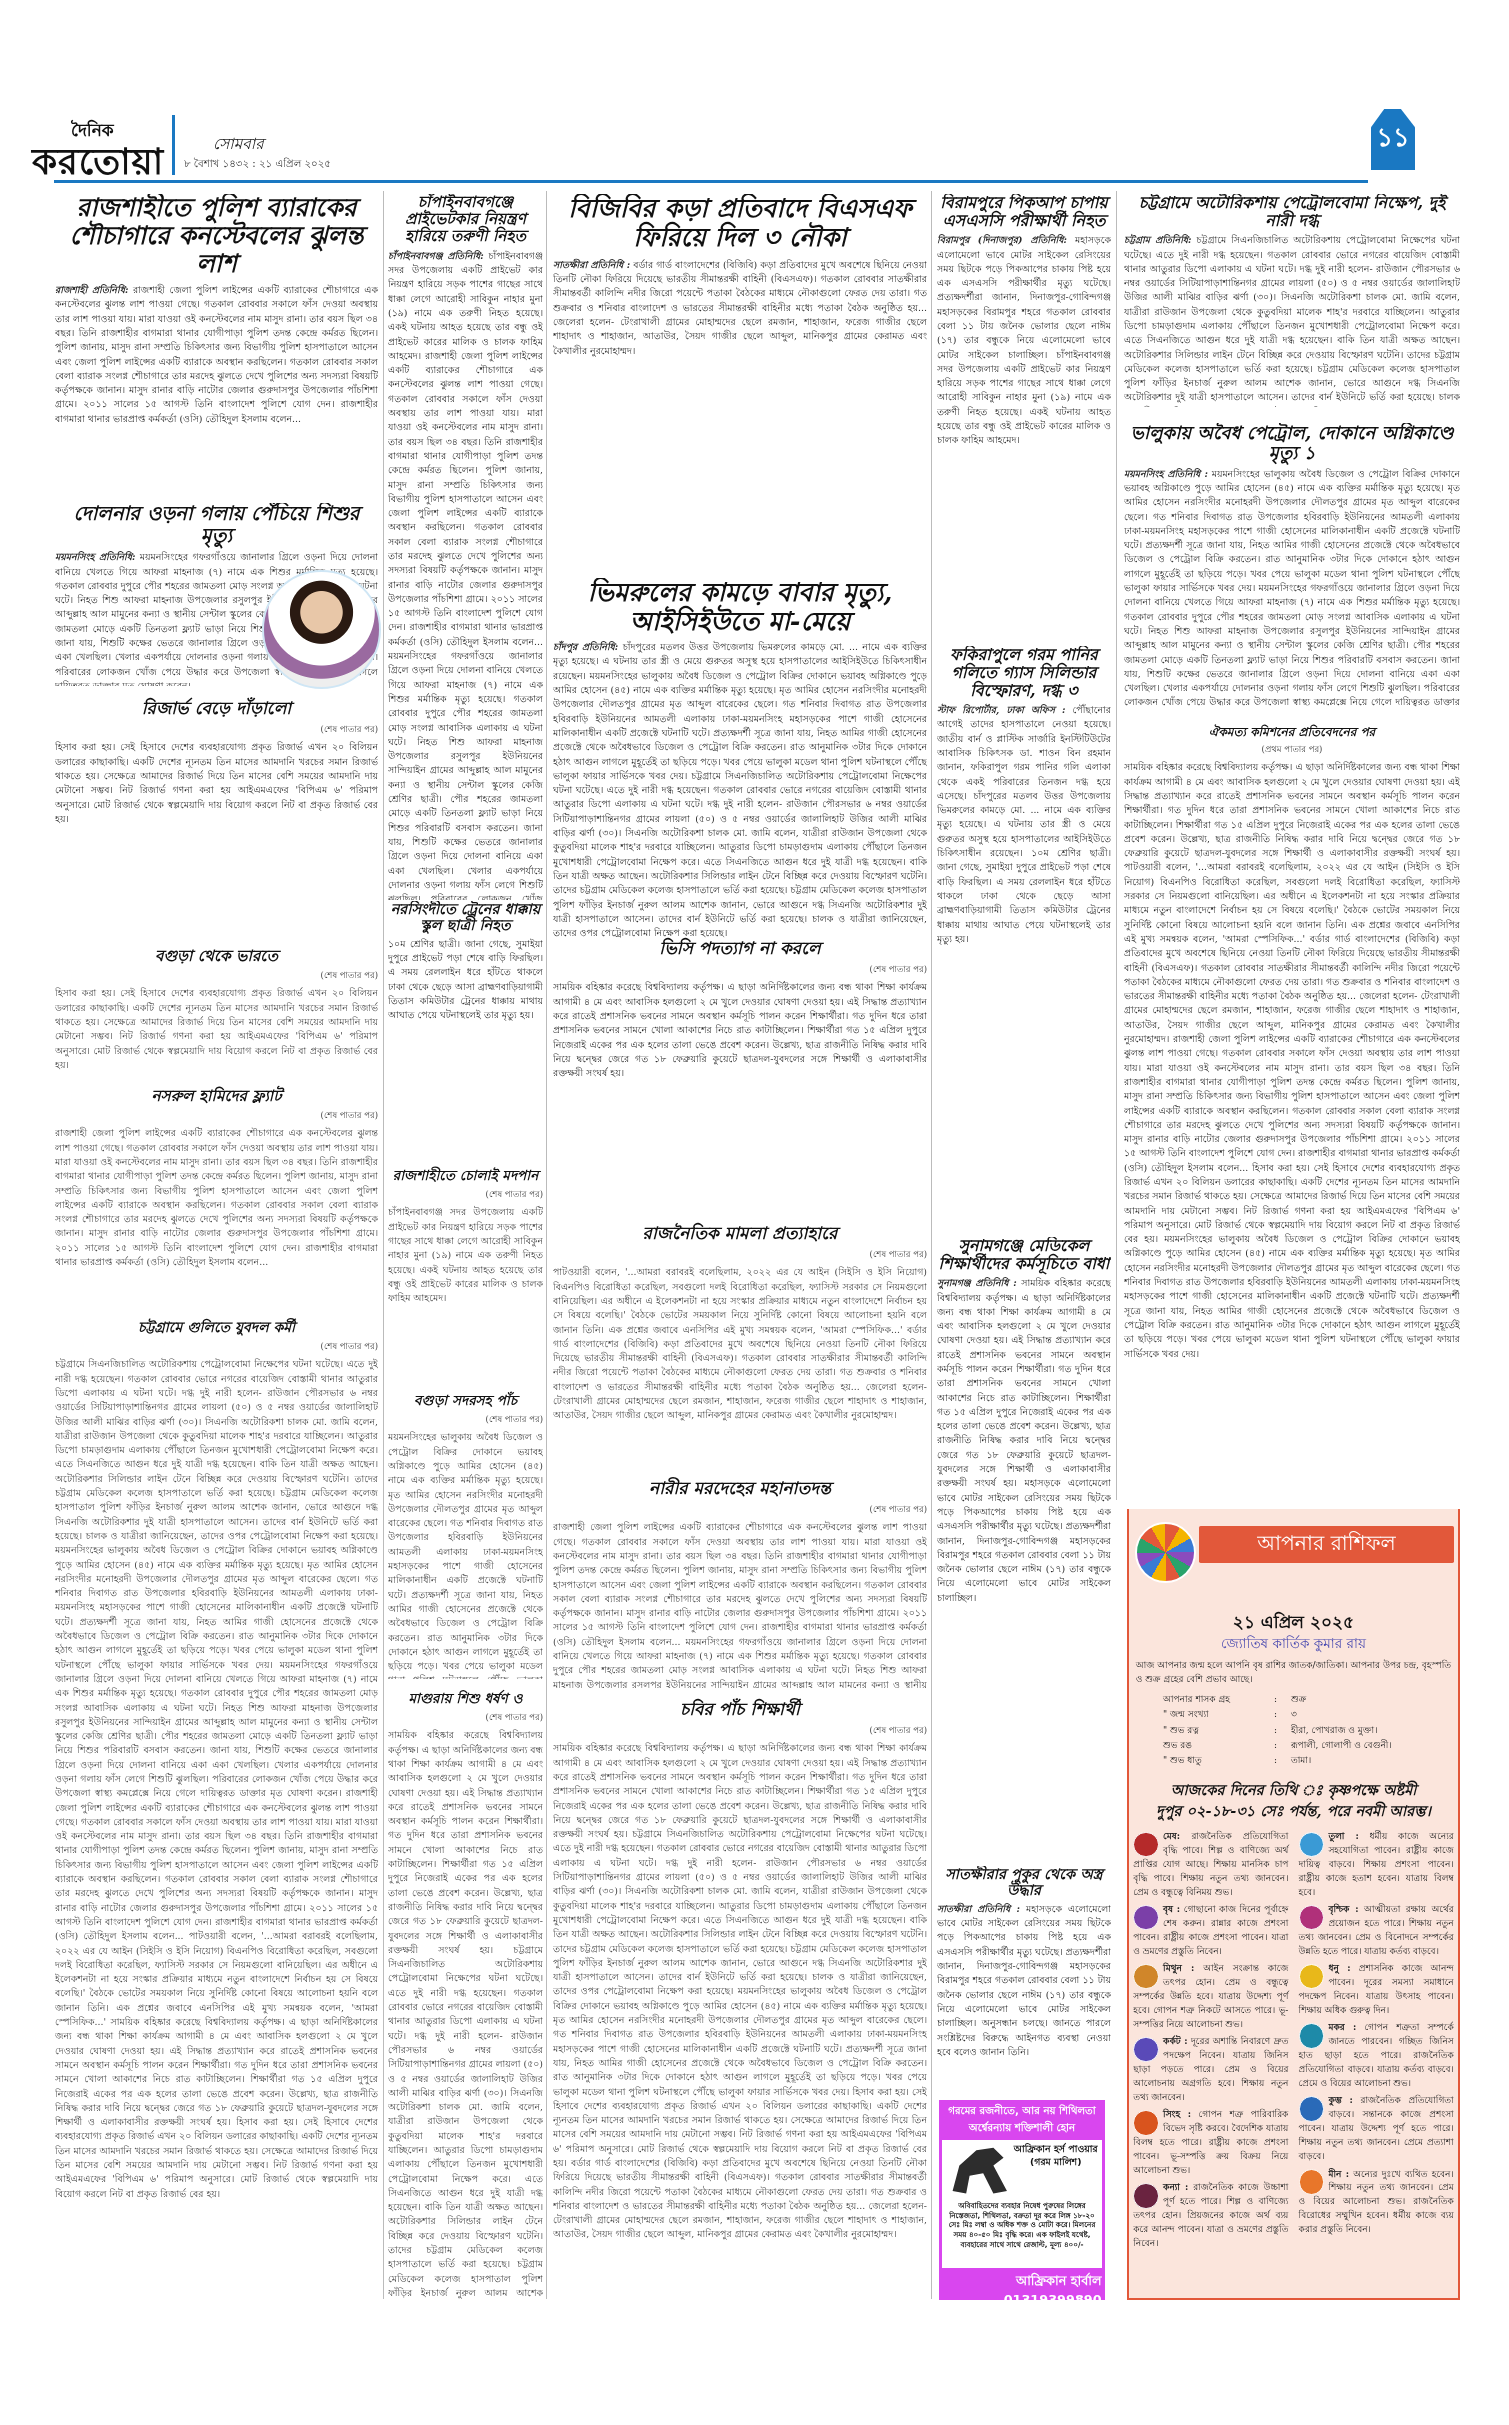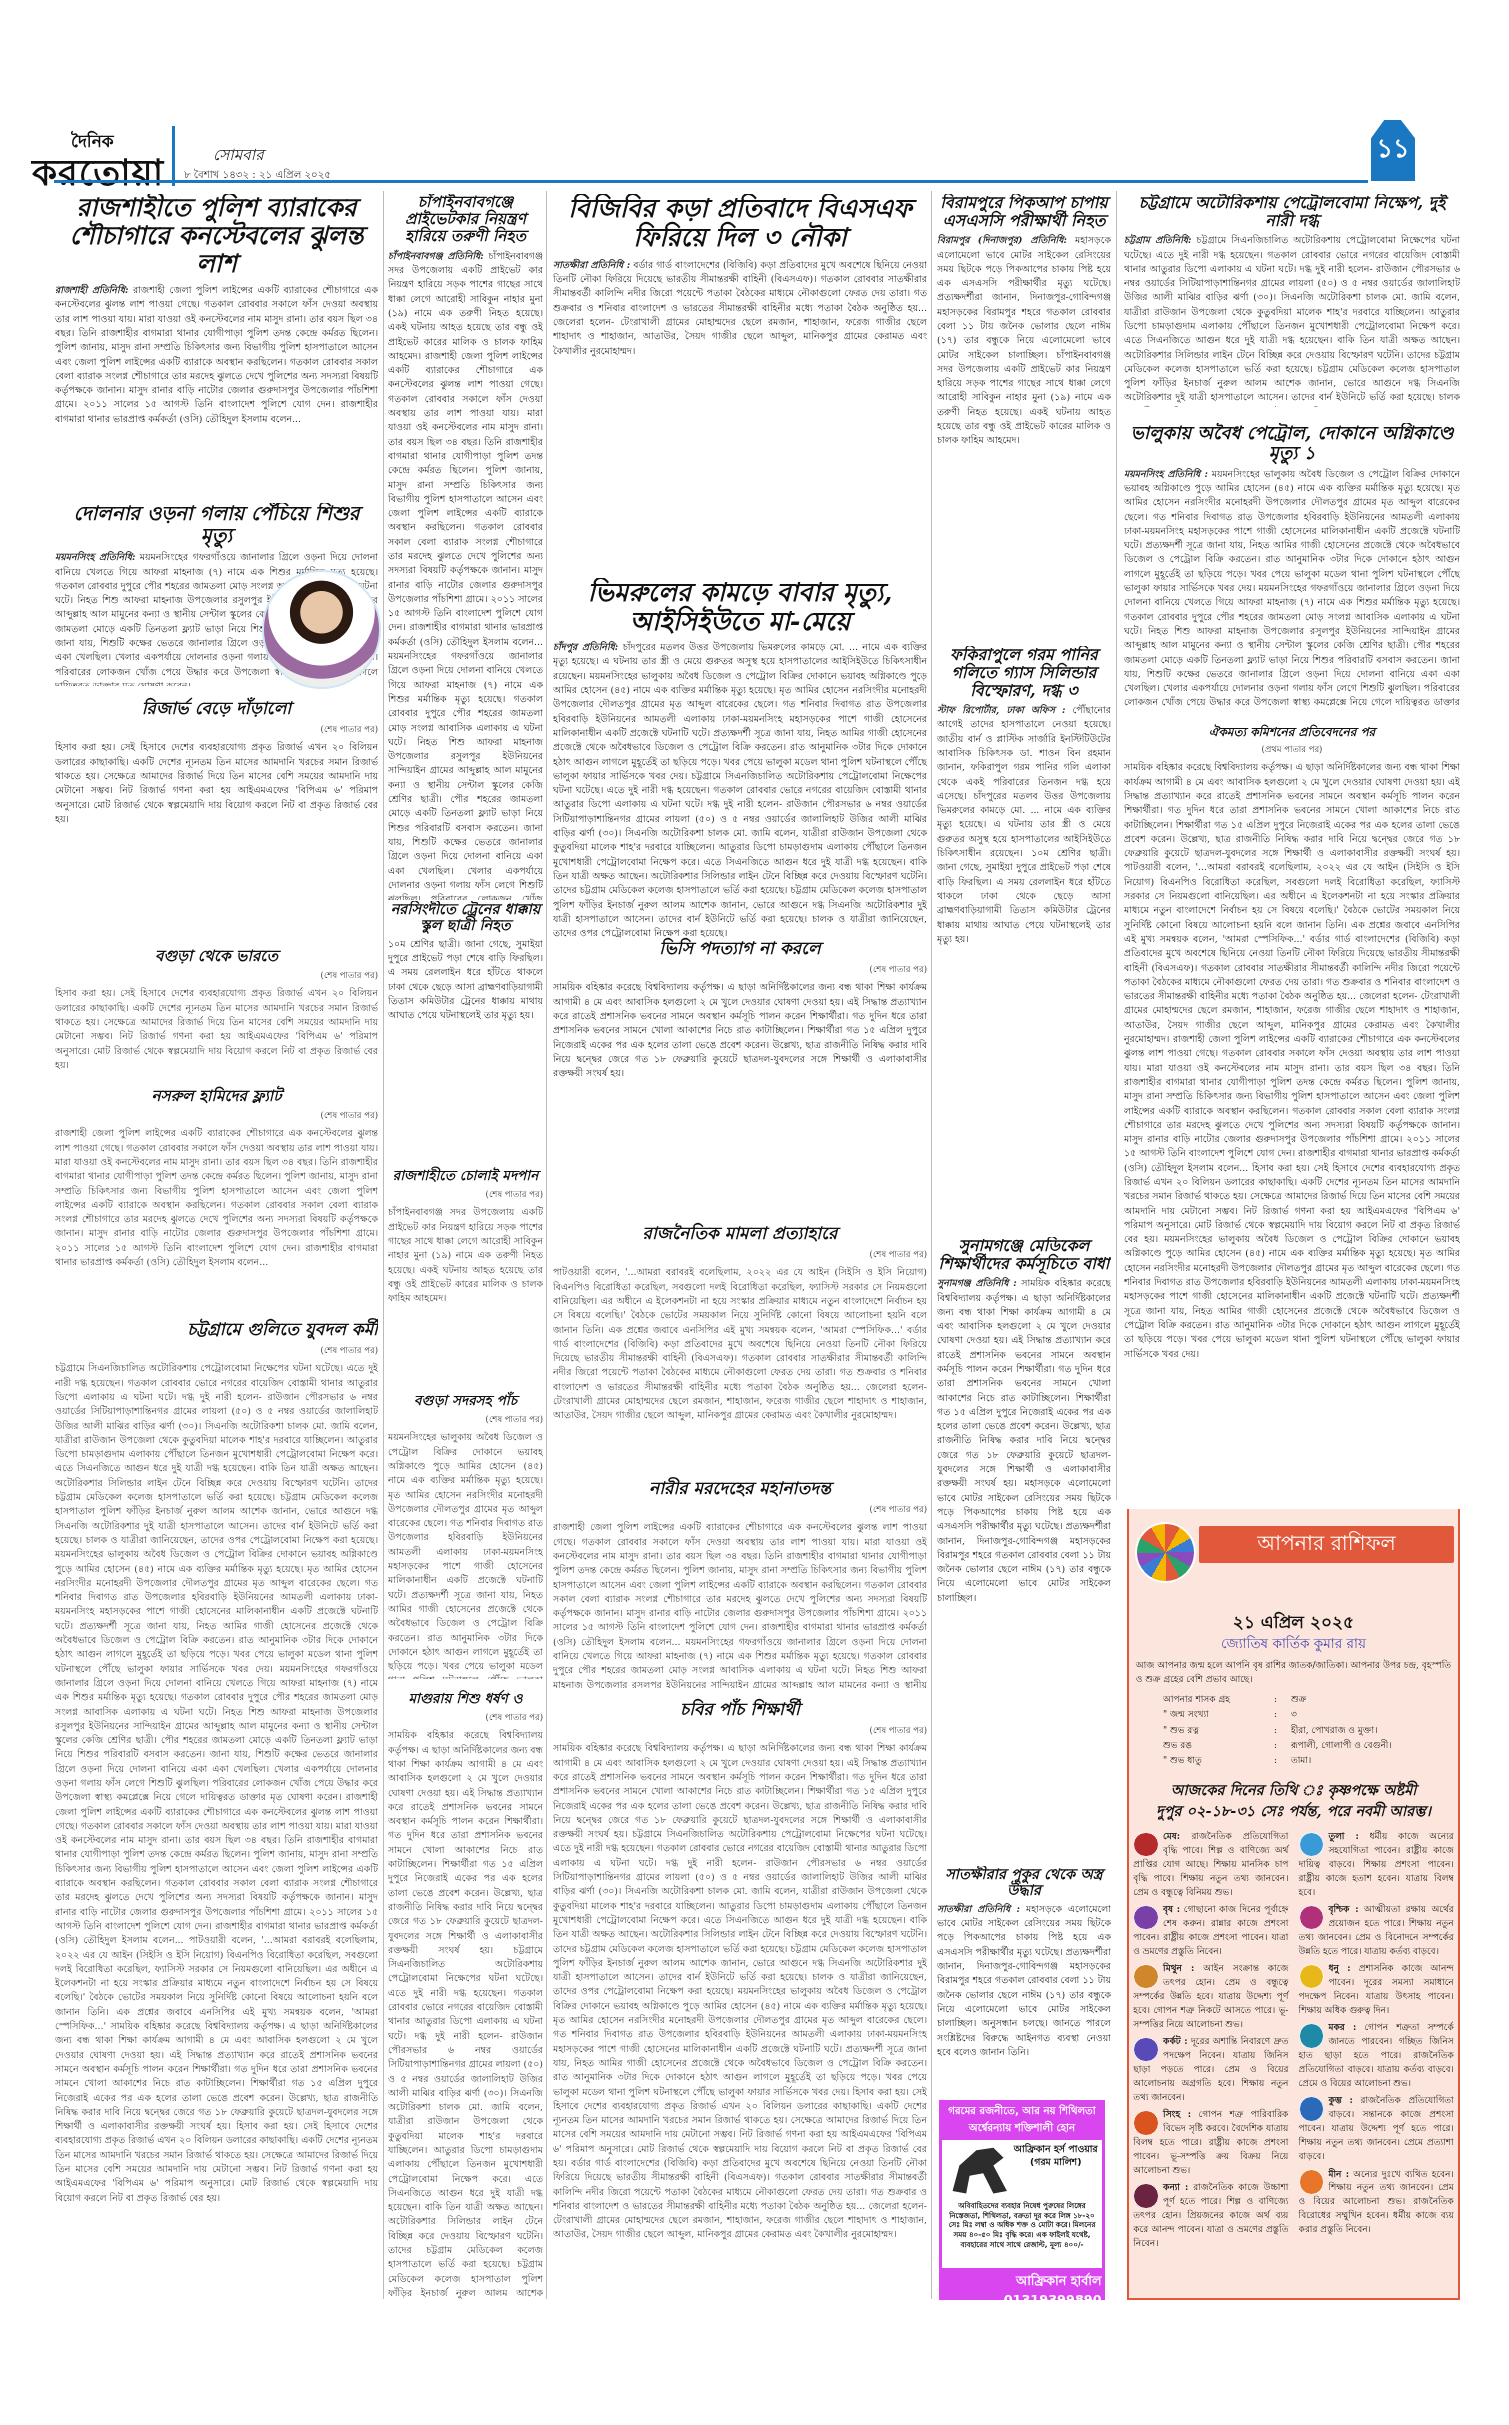--- a/index.html
+++ b/index.html
@@ -1,19 +1,19 @@
 <!DOCTYPE html>
 <html style="font-size:13.6px"><head>
 <meta charset="utf-8">
 <style>
   * { box-sizing: border-box; margin: 0; padding: 0; }
   html, body { width: 1509px; height: 2426px; background: #ffffff; overflow: hidden; }
   body { font-family: "DejaVu Sans", sans-serif; color: #222; position: relative; }
 
-  .masthead { position: absolute; left: 0; top: 11px; width: 1509px; height: 183px; }
+  .masthead { position: absolute; left: 0; top: 0; width: 1509px; height: 183px; }
   .logo-small { position: absolute; left: 71px; top: 117px; font-size: 17px; font-weight: bold; color: #111; font-family: "DejaVu Sans", sans-serif; }
   .logo-big { position: absolute; left: 32px; top: 134px; font-size: 36px; font-weight: bold; color: #111; letter-spacing: 0.9px; font-family: "DejaVu Sans", sans-serif; }
   .mast-divider { position: absolute; left: 172px; top: 115px; width: 2.6px; height: 60px; background: #1a78c2; }
   .mast-day { position: absolute; left: 184px; top: 132px; font-size: 15.3px; font-style: italic; color: #222; font-family: "DejaVu Serif", serif; margin-left: 29px; }
   .mast-date { position: absolute; left: 184px; top: 156px; font-size: 10.2px; color: #333; font-family: "DejaVu Serif", serif; }
   .page-badge { position: absolute; left: 1371px; top: 109px; width: 44px; height: 61px; background: #1a78c2;
     clip-path: polygon(30% 0, 68% 0, 100% 30%, 100% 100%, 0 100%, 0 30%); display:flex; align-items:center; justify-content:center;
     color: #fff; font-size: 25.5px; font-weight: bold; font-family: "DejaVu Serif", serif; }
   .blue-rule { position: absolute; left: 54px; top: 180px; width: 1314px; height: 3.4px; background: #1a78c2; }
 
@@ -100,21 +100,21 @@
   <div class="filler">হিসাব করা হয়। সেই হিসাবে দেশের ব্যবহারযোগ্য প্রকৃত রিজার্ভ এখন ২০ বিলিয়ন ডলারের কাছাকাছি। একটি দেশের ন্যূনতম তিন মাসের আমদানি খরচের সমান রিজার্ভ থাকতে হয়। সেক্ষেত্রে আমাদের রিজার্ভ দিয়ে তিন মাসের বেশি সময়ের আমদানি দায় মেটানো সম্ভব। নিট রিজার্ভ গণনা করা হয় আইএমএফের 'বিপিএম ৬' পরিমাপ অনুসারে। মোট রিজার্ভ থেকে স্বল্পমেয়াদি দায় বিয়োগ করলে নিট বা প্রকৃত রিজার্ভ বের হয়।</div>
 </div>
 
 <div class="col" style="left:55px; top:1084px; width:323px; height:221px;">
   <div class="subhead" style="font-size:15.3px;">নসরুল হামিদের ফ্ল্যাট</div>
   <div class="continued">(শেষ পাতার পর)</div>
   <div class="filler">রাজশাহী জেলা পুলিশ লাইন্সের একটি ব্যারাকের শৌচাগারে এক কনস্টেবলের ঝুলন্ত লাশ পাওয়া গেছে। গতকাল রোববার সকালে ফাঁস দেওয়া অবস্থায় তার লাশ পাওয়া যায়। মারা যাওয়া ওই কনস্টেবলের নাম মাসুদ রানা। তার বয়স ছিল ৩৪ বছর। তিনি রাজশাহীর বাগমারা থানার যোগীপাড়া পুলিশ তদন্ত কেন্দ্রে কর্মরত ছিলেন। পুলিশ জানায়, মাসুদ রানা সম্প্রতি চিকিৎসার জন্য বিভাগীয় পুলিশ হাসপাতালে আসেন এবং জেলা পুলিশ লাইন্সের একটি ব্যারাকে অবস্থান করছিলেন। গতকাল রোববার সকাল বেলা ব্যারাক সংলগ্ন শৌচাগারে তার মরদেহ ঝুলতে দেখে পুলিশের অন্য সদস্যরা বিষয়টি কর্তৃপক্ষকে জানান। মাসুদ রানার বাড়ি নাটোর জেলার গুরুদাসপুর উপজেলার পাঁচশিশা গ্রামে। ২০১১ সালের ১৫ আগস্ট তিনি বাংলাদেশ পুলিশে যোগ দেন। রাজশাহীর বাগমারা থানার ভারপ্রাপ্ত কর্মকর্তা (ওসি) তৌহিদুল ইসলাম বলেন...</div>
 </div>
 
 <div class="col" style="left:55px; top:1316px; width:323px; height:986px;">
-  <div class="subhead" style="font-size:17px;text-align:right;">চট্টগ্রামে গুলিতে যুবদল কর্মী</div>
+  <div class="subhead" style="font-size:14px;">চট্টগ্রামে গুলিতে যুবদল কর্মী</div>
   <div class="continued">(শেষ পাতার পর)</div>
   <div class="filler">
     <span>চট্টগ্রামে সিএনজিচালিত অটোরিকশায় পেট্রোলবোমা নিক্ষেপের ঘটনা ঘটেছে। এতে দুই নারী দগ্ধ হয়েছেন। গতকাল রোববার ভোরে নগরের বায়েজিদ বোস্তামী থানার আতুরার ডিপো এলাকায় এ ঘটনা ঘটে। দগ্ধ দুই নারী হলেন- রাউজান পৌরসভার ৬ নম্বর ওয়ার্ডের সিটিয়াপাড়াশান্তিনগর গ্রামের লায়লা (৫০) ও ৫ নম্বর ওয়ার্ডের জালালিহাট উজির আলী মাঝির বাড়ির ঝর্ণা (৩০)। সিএনজি অটোরিকশা চালক মো. জামি বলেন, যাত্রীরা রাউজান উপজেলা থেকে কুতুবদিয়া মালেক শাহ'র দরবারে যাচ্ছিলেন। আতুরার ডিপো চামড়াগুদাম এলাকায় পৌঁছালে তিনজন মুখোশধারী পেট্রোলবোমা নিক্ষেপ করে। এতে সিএনজিতে আগুন ধরে দুই যাত্রী দগ্ধ হয়েছেন। বাকি তিন যাত্রী অক্ষত আছেন। অটোরিকশার সিলিন্ডার লাইন টেনে বিচ্ছিন্ন করে দেওয়ায় বিস্ফোরণ ঘটেনি। তাদের চট্টগ্রাম মেডিকেল কলেজ হাসপাতালে ভর্তি করা হয়েছে। চট্টগ্রাম মেডিকেল কলেজ হাসপাতাল পুলিশ ফাঁড়ির ইনচার্জ নুরুল আলম আশেক জানান, ভোরে আগুনে দগ্ধ সিএনজি অটোরিকশার দুই যাত্রী হাসপাতালে আসেন। তাদের বার্ন ইউনিটে ভর্তি করা হয়েছে। চালক ও যাত্রীরা জানিয়েছেন, তাদের ওপর পেট্রোলবোমা নিক্ষেপ করা হয়েছে।</span> <span>ময়মনসিংহের ভালুকায় অবৈধ ডিজেল ও পেট্রোল বিক্রির দোকানে ভয়াবহ অগ্নিকাণ্ডে পুড়ে আমির হোসেন (৪৫) নামে এক ব্যক্তির মর্মান্তিক মৃত্যু হয়েছে। মৃত আমির হোসেন নরসিংদীর মনোহরদী উপজেলার দৌলতপুর গ্রামের মৃত আব্দুল বারেকের ছেলে। গত শনিবার দিবাগত রাত উপজেলার হবিরবাড়ি ইউনিয়নের আমতলী এলাকায় ঢাকা-ময়মনসিংহ মহাসড়কের পাশে গাজী হোসেনের মালিকানাধীন একটি প্রজেক্টে ঘটনাটি ঘটে। প্রত্যক্ষদর্শী সূত্রে জানা যায়, নিহত আমির গাজী হোসেনের প্রজেক্টে থেকে অবৈধভাবে ডিজেল ও পেট্রোল বিক্রি করতেন। রাত আনুমানিক ৩টার দিকে দোকানে হঠাৎ আগুন লাগলে মুহূর্তেই তা ছড়িয়ে পড়ে। খবর পেয়ে ভালুকা মডেল থানা পুলিশ ঘটনাস্থলে পৌঁছে ভালুকা ফায়ার সার্ভিসকে খবর দেয়।</span> <span>ময়মনসিংহের গফরগাঁওয়ে জানালার গ্রিলে ওড়না দিয়ে দোলনা বানিয়ে খেলতে গিয়ে আফরা মাহনাজ (৭) নামে এক শিশুর মর্মান্তিক মৃত্যু হয়েছে। গতকাল রোববার দুপুরে পৌর শহরের জামতলা মোড় সংলগ্ন আবাসিক এলাকায় এ ঘটনা ঘটে। নিহত শিশু আফরা মাহনাজ উপজেলার রসুলপুর ইউনিয়নের সান্দিয়াইন গ্রামের আব্দুল্লাহ আল মামুনের কন্যা ও স্থানীয় সেন্টাল স্কুলের কেজি শ্রেণির ছাত্রী। পৌর শহরের জামতলা মোড়ে একটি তিনতলা ফ্ল্যাট ভাড়া নিয়ে শিশুর পরিবারটি বসবাস করতেন। জানা যায়, শিশুটি কক্ষের ভেতরে জানালার গ্রিলে ওড়না দিয়ে দোলনা বানিয়ে একা একা খেলছিল। খেলার একপর্যায়ে দোলনার ওড়না গলায় ফাঁস লেগে শিশুটি ঝুলছিল। পরিবারের লোকজন খোঁজ পেয়ে উদ্ধার করে উপজেলা স্বাস্থ্য কমপ্লেক্সে নিয়ে গেলে দায়িত্বরত ডাক্তার মৃত ঘোষণা করেন।</span> <span>রাজশাহী জেলা পুলিশ লাইন্সের একটি ব্যারাকের শৌচাগারে এক কনস্টেবলের ঝুলন্ত লাশ পাওয়া গেছে। গতকাল রোববার সকালে ফাঁস দেওয়া অবস্থায় তার লাশ পাওয়া যায়। মারা যাওয়া ওই কনস্টেবলের নাম মাসুদ রানা। তার বয়স ছিল ৩৪ বছর। তিনি রাজশাহীর বাগমারা থানার যোগীপাড়া পুলিশ তদন্ত কেন্দ্রে কর্মরত ছিলেন। পুলিশ জানায়, মাসুদ রানা সম্প্রতি চিকিৎসার জন্য বিভাগীয় পুলিশ হাসপাতালে আসেন এবং জেলা পুলিশ লাইন্সের একটি ব্যারাকে অবস্থান করছিলেন। গতকাল রোববার সকাল বেলা ব্যারাক সংলগ্ন শৌচাগারে তার মরদেহ ঝুলতে দেখে পুলিশের অন্য সদস্যরা বিষয়টি কর্তৃপক্ষকে জানান। মাসুদ রানার বাড়ি নাটোর জেলার গুরুদাসপুর উপজেলার পাঁচশিশা গ্রামে। ২০১১ সালের ১৫ আগস্ট তিনি বাংলাদেশ পুলিশে যোগ দেন। রাজশাহীর বাগমারা থানার ভারপ্রাপ্ত কর্মকর্তা (ওসি) তৌহিদুল ইসলাম বলেন...</span> <span>পাটওয়ারী বলেন, '...আমরা বরাবরই বলেছিলাম, ২০২২ এর যে আইন (সিইসি ও ইসি নিয়োগ) বিএনপিও বিরোধিতা করেছিল, সবগুলো দলই বিরোধিতা করেছিল, ফ্যাসিস্ট সরকার সে নিয়মগুলো বানিয়েছিল। এর অধীনে এ ইলেকশনটা না হয়ে সংস্কার প্রক্রিয়ার মাধ্যমে নতুন বাংলাদেশে নির্বাচন হয় সে বিষয়ে বলেছি।' বৈঠকে ভোটের সময়কাল নিয়ে সুনির্দিষ্ট কোনো বিষয়ে আলোচনা হয়নি বলে জানান তিনি। এক প্রশ্নের জবাবে এনসিপির এই মুখ্য সমন্বয়ক বলেন, 'আমরা স্পেসিফিক...'</span> <span>সাময়িক বহিষ্কার করেছে বিশ্ববিদ্যালয় কর্তৃপক্ষ। এ ছাড়া অনির্দিষ্টকালের জন্য বন্ধ থাকা শিক্ষা কার্যক্রম আগামী ৪ মে এবং আবাসিক হলগুলো ২ মে খুলে দেওয়ার ঘোষণা দেওয়া হয়। এই সিদ্ধান্ত প্রত্যাখ্যান করে রাতেই প্রশাসনিক ভবনের সামনে অবস্থান কর্মসূচি পালন করেন শিক্ষার্থীরা। গত দুদিন ধরে তারা প্রশাসনিক ভবনের সামনে খোলা আকাশের নিচে রাত কাটাচ্ছিলেন। শিক্ষার্থীরা গত ১৫ এপ্রিল দুপুরে নিজেরাই একের পর এক হলের তালা ভেঙে প্রবেশ করেন। উল্লেখ্য, ছাত্র রাজনীতি নিষিদ্ধ করার দাবি নিয়ে দ্বন্দ্বের জেরে গত ১৮ ফেব্রুয়ারি কুয়েটে ছাত্রদল-যুবদলের সঙ্গে শিক্ষার্থী ও এলাকাবাসীর রক্তক্ষয়ী সংঘর্ষ হয়।</span> <span>হিসাব করা হয়। সেই হিসাবে দেশের ব্যবহারযোগ্য প্রকৃত রিজার্ভ এখন ২০ বিলিয়ন ডলারের কাছাকাছি। একটি দেশের ন্যূনতম তিন মাসের আমদানি খরচের সমান রিজার্ভ থাকতে হয়। সেক্ষেত্রে আমাদের রিজার্ভ দিয়ে তিন মাসের বেশি সময়ের আমদানি দায় মেটানো সম্ভব। নিট রিজার্ভ গণনা করা হয় আইএমএফের 'বিপিএম ৬' পরিমাপ অনুসারে। মোট রিজার্ভ থেকে স্বল্পমেয়াদি দায় বিয়োগ করলে নিট বা প্রকৃত রিজার্ভ বের হয়।</span>
   </div>
 </div>
 
 <div class="vrule" style="left:383px; top:191px; height:2108px;"></div>
 
 <div class="col" style="left:388px; top:194px; width:155px; height:706px;">
   <div class="headline" style="font-size:15.3px;">চাঁপাইনবাবগঞ্জে প্রাইভেটকার নিয়ন্ত্রণ হারিয়ে তরুণী নিহত</div>

